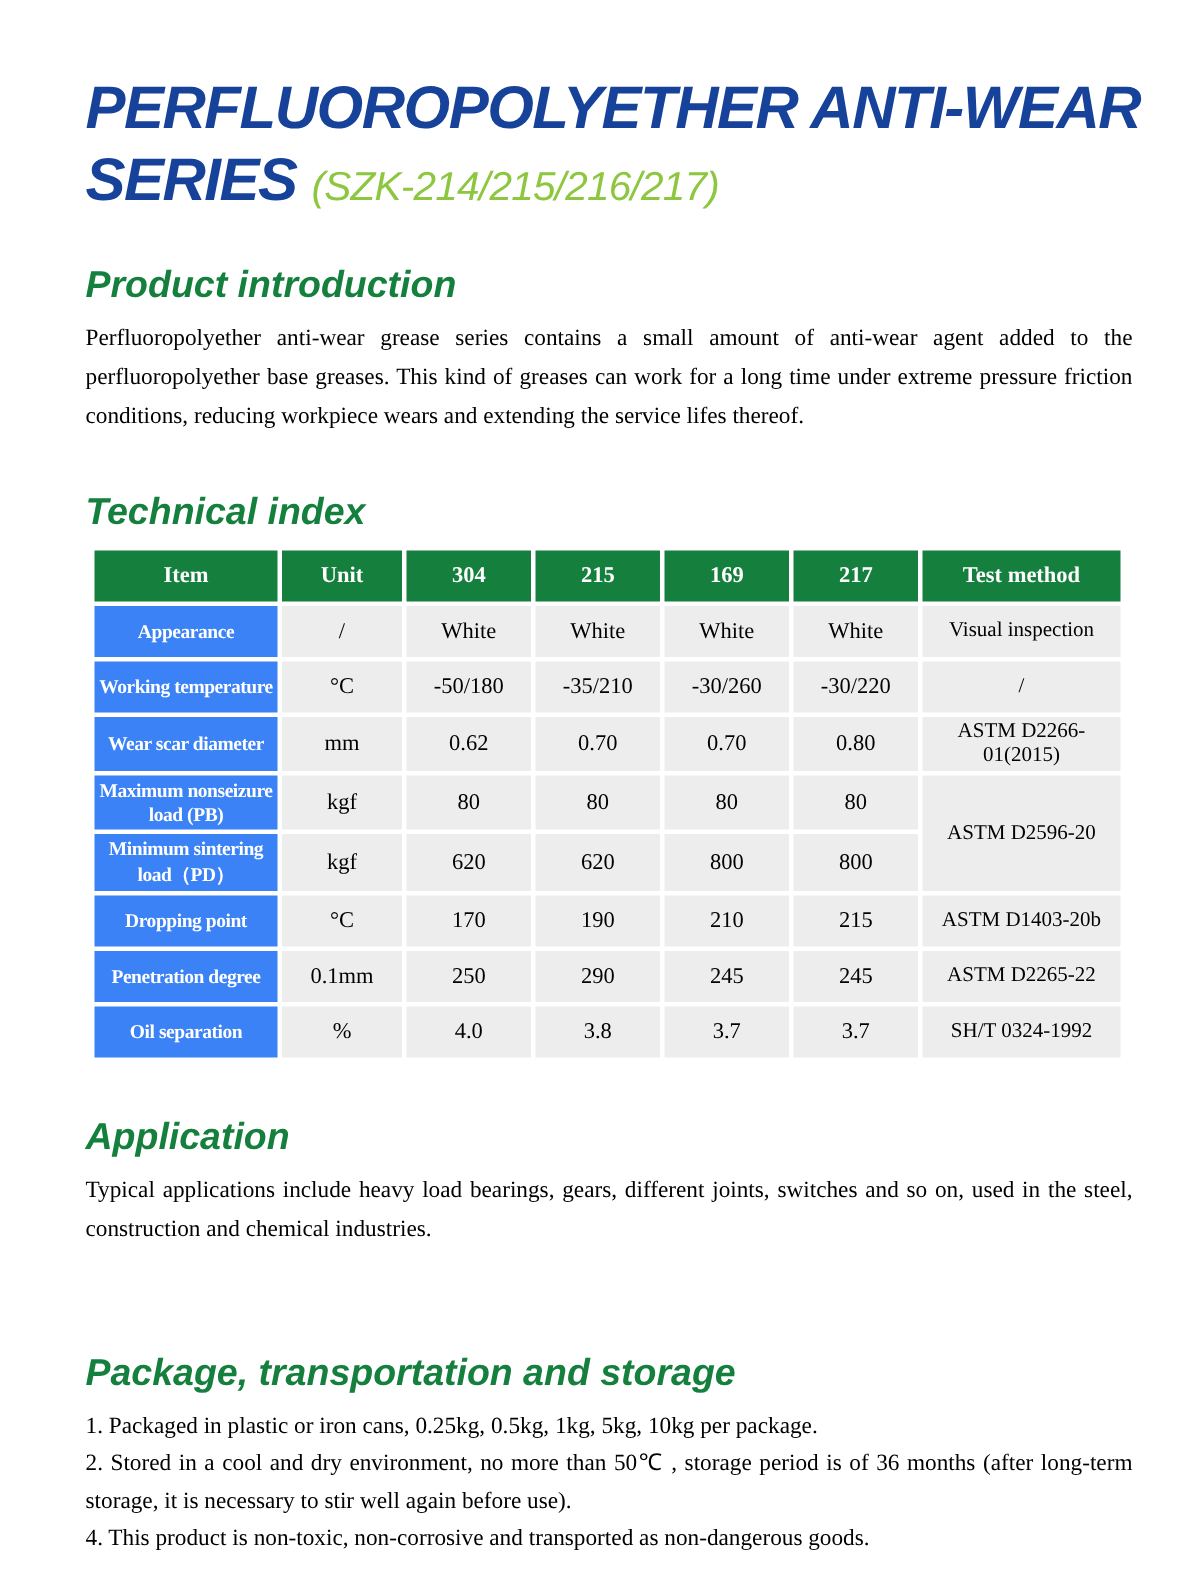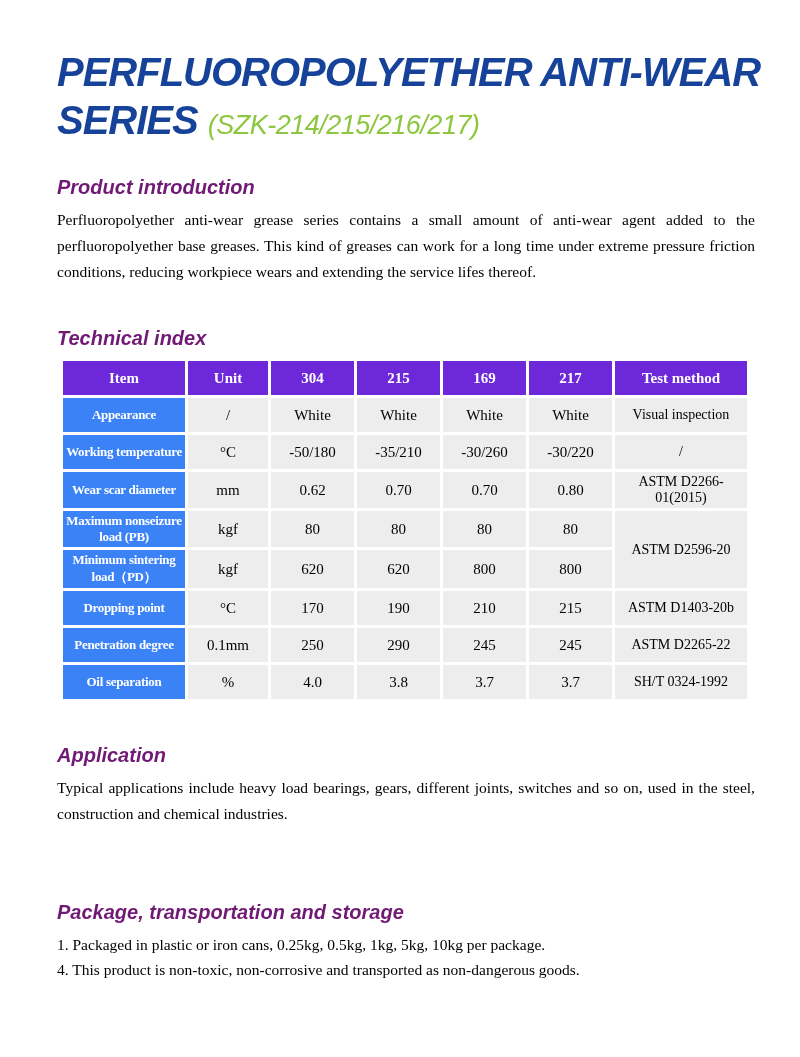--- a/index.html
+++ b/index.html
@@ -35,22 +35,22 @@
     letter-spacing: -0.5px;
   }
 
   
   .sec { position: absolute; left: 57px; width: 698px; }
   .sec h2 {
     margin: 0;
     font-family: "Liberation Sans", sans-serif;
     font-weight: bold;
     font-style: italic;
-    font-size: 20px;
-    color: #701a75;
+    font-size: 25px;
+    color: #15803d;
     letter-spacing: 0px;
   }
   .sec p {
     margin: 8px 0 0 0;
     font-size: 15.5px;
     line-height: 26px;
     text-align: justify;
   }
   #sec-intro { top: 176px; }
   #sec-tech  { top: 327px; }
@@ -64,21 +64,21 @@
   table.tech {
     margin: 8px 0 0 3px;
     width: 690px;
     table-layout: fixed;
     border-collapse: separate;
     border-spacing: 3px;
     background: #ffffff;
   }
   table.tech td, table.tech th { padding: 2px 3px; vertical-align: middle; text-align: center; }
   th.hdr {
-    background: #6d28d9;
+    background: #15803d;
     color: #ffffff;
     font-family: "Liberation Serif", serif;
     font-weight: bold;
     font-size: 15px;
     height: 30px;
   }
   td.item {
     background: #3b82f6;
     color: #ffffff;
     font-weight: bold;
@@ -218,17 +218,18 @@
 
   <section class="sec" id="sec-app">
     <h2>Application</h2>
     <p>Typical applications include heavy load bearings, gears, different joints, switches and so on, used in the steel, construction and chemical industries.</p>
   </section>
 
   <section class="sec" id="sec-pkg">
     <h2>Package, transportation and storage</h2>
     <div class="pkg-list">
       <p>1. Packaged in plastic or iron cans, 0.25kg, 0.5kg, 1kg, 5kg, 10kg per package.</p>
+      <p>2. Stored in a cool and dry environment, no more than 50℃ , storage period is of 36 months (after long-term storage, it is necessary to stir well again before use).</p>
       <p>4. This product is non-toxic, non-corrosive and transported as non-dangerous goods.</p>
     </div>
   </section>
 
 </div>
 
 </body></html>

